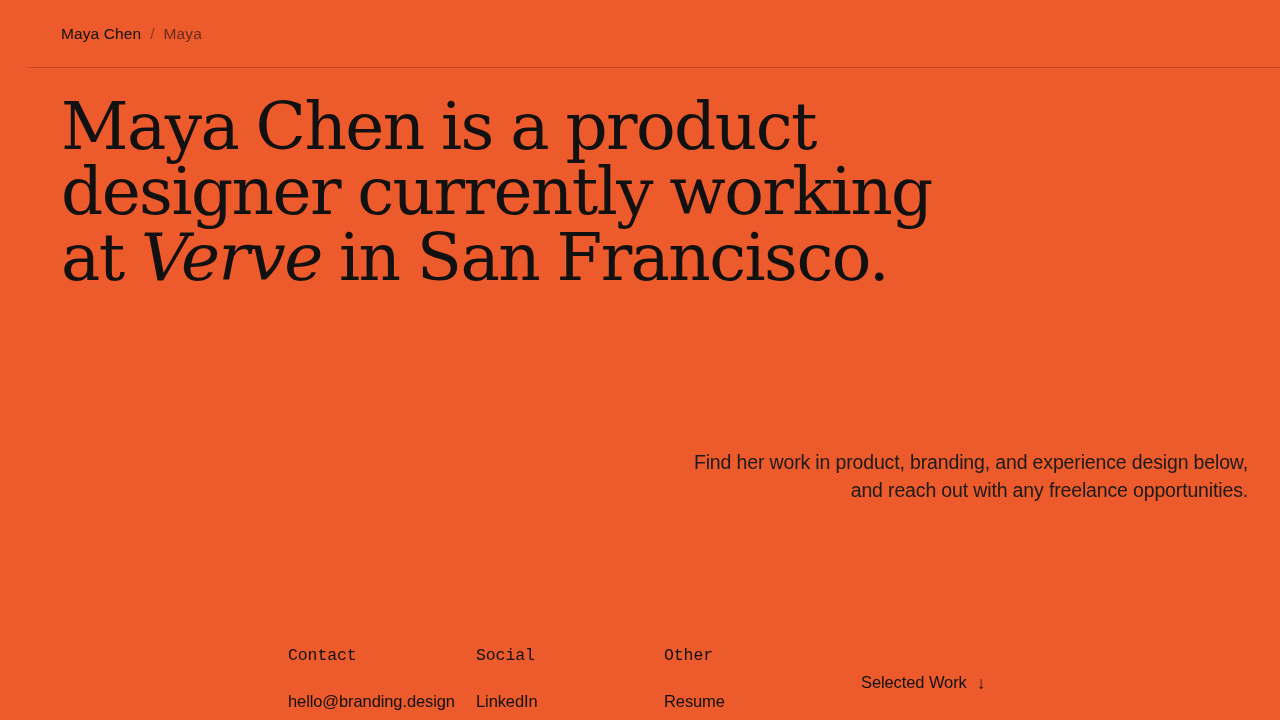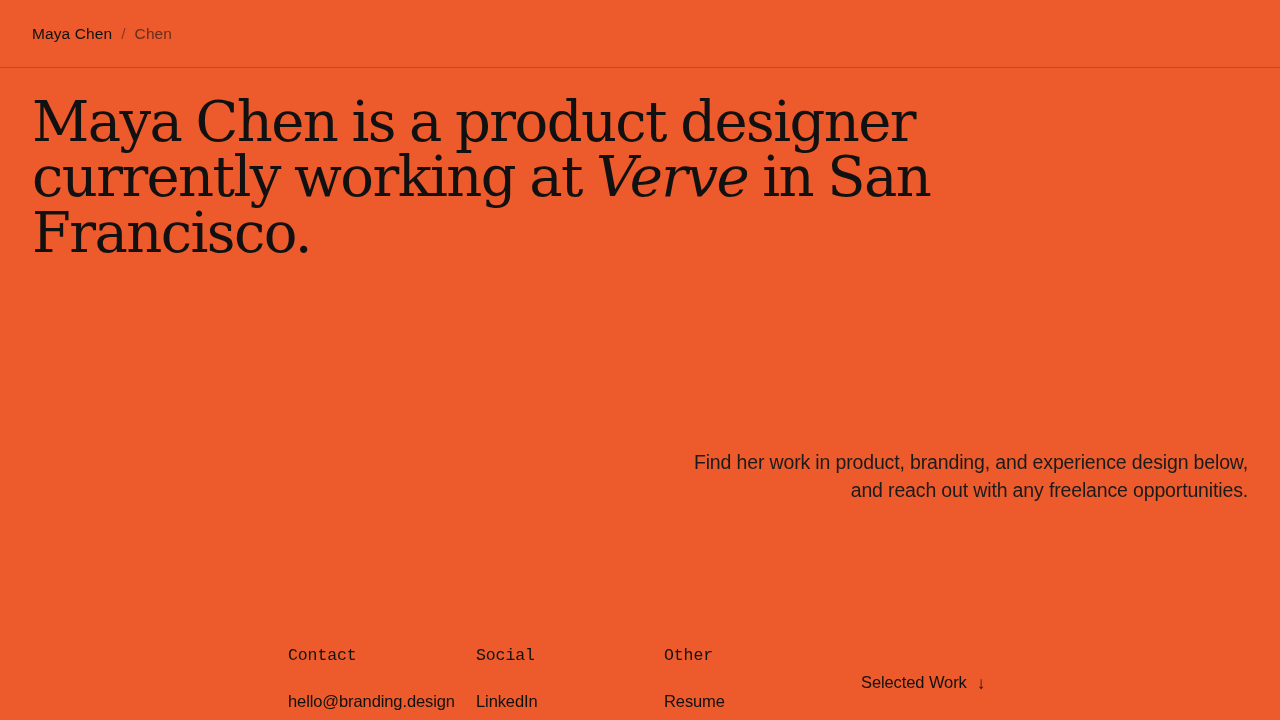--- a/index.html
+++ b/index.html
@@ -11,20 +11,21 @@
   body {
     background: #ED5A2B;
     color: #111111;
     font-family: "Liberation Sans", sans-serif;
   }
 
   .page {
     position: relative;
     width: 1280px;
     height: 720px;
+    padding-left: 29px;
   }
 
   
   .topbar {
     height: 68px;
     border-bottom: 1px solid rgba(0,0,0,0.18);
     display: flex;
     align-items: center;
     padding: 0 32px;
   }
@@ -46,21 +47,21 @@
   .crumb-current {
     color: rgba(17,17,17,0.62);
   }
 
   
   .headline {
     margin: 0;
     padding: 26px 32px 0 32px;
     font-family: "DejaVu Serif", "Liberation Serif", serif;
     font-weight: 400;
-    font-size: 56px;
+    font-size: 66px;
     line-height: 0.99;
     letter-spacing: -1.6px;
     max-width: 1010px;
     word-spacing: -2px;
   }
   .headline .em {
     font-style: italic;
   }
 
   
@@ -133,21 +134,21 @@
 </style>
 </head>
 <body>
 
 <div class="page">
 
   <header class="topbar">
     <nav class="crumbs">
       <a class="crumb-link" href="#">Maya Chen</a>
       <span class="crumb-sep">/</span>
-      <span class="crumb-current">Chen</span>
+      <span class="crumb-current">Maya</span>
     </nav>
   </header>
 
   <h1 class="headline">
     <span>Maya Chen is a product</span>
     <span>designer currently working at</span>
     <span class="em">Verve</span><span> in San Francisco.</span>
   </h1>
 
   <p class="intro">Find her work in product, branding, and experience design below, and reach out with any freelance opportunities.</p>

